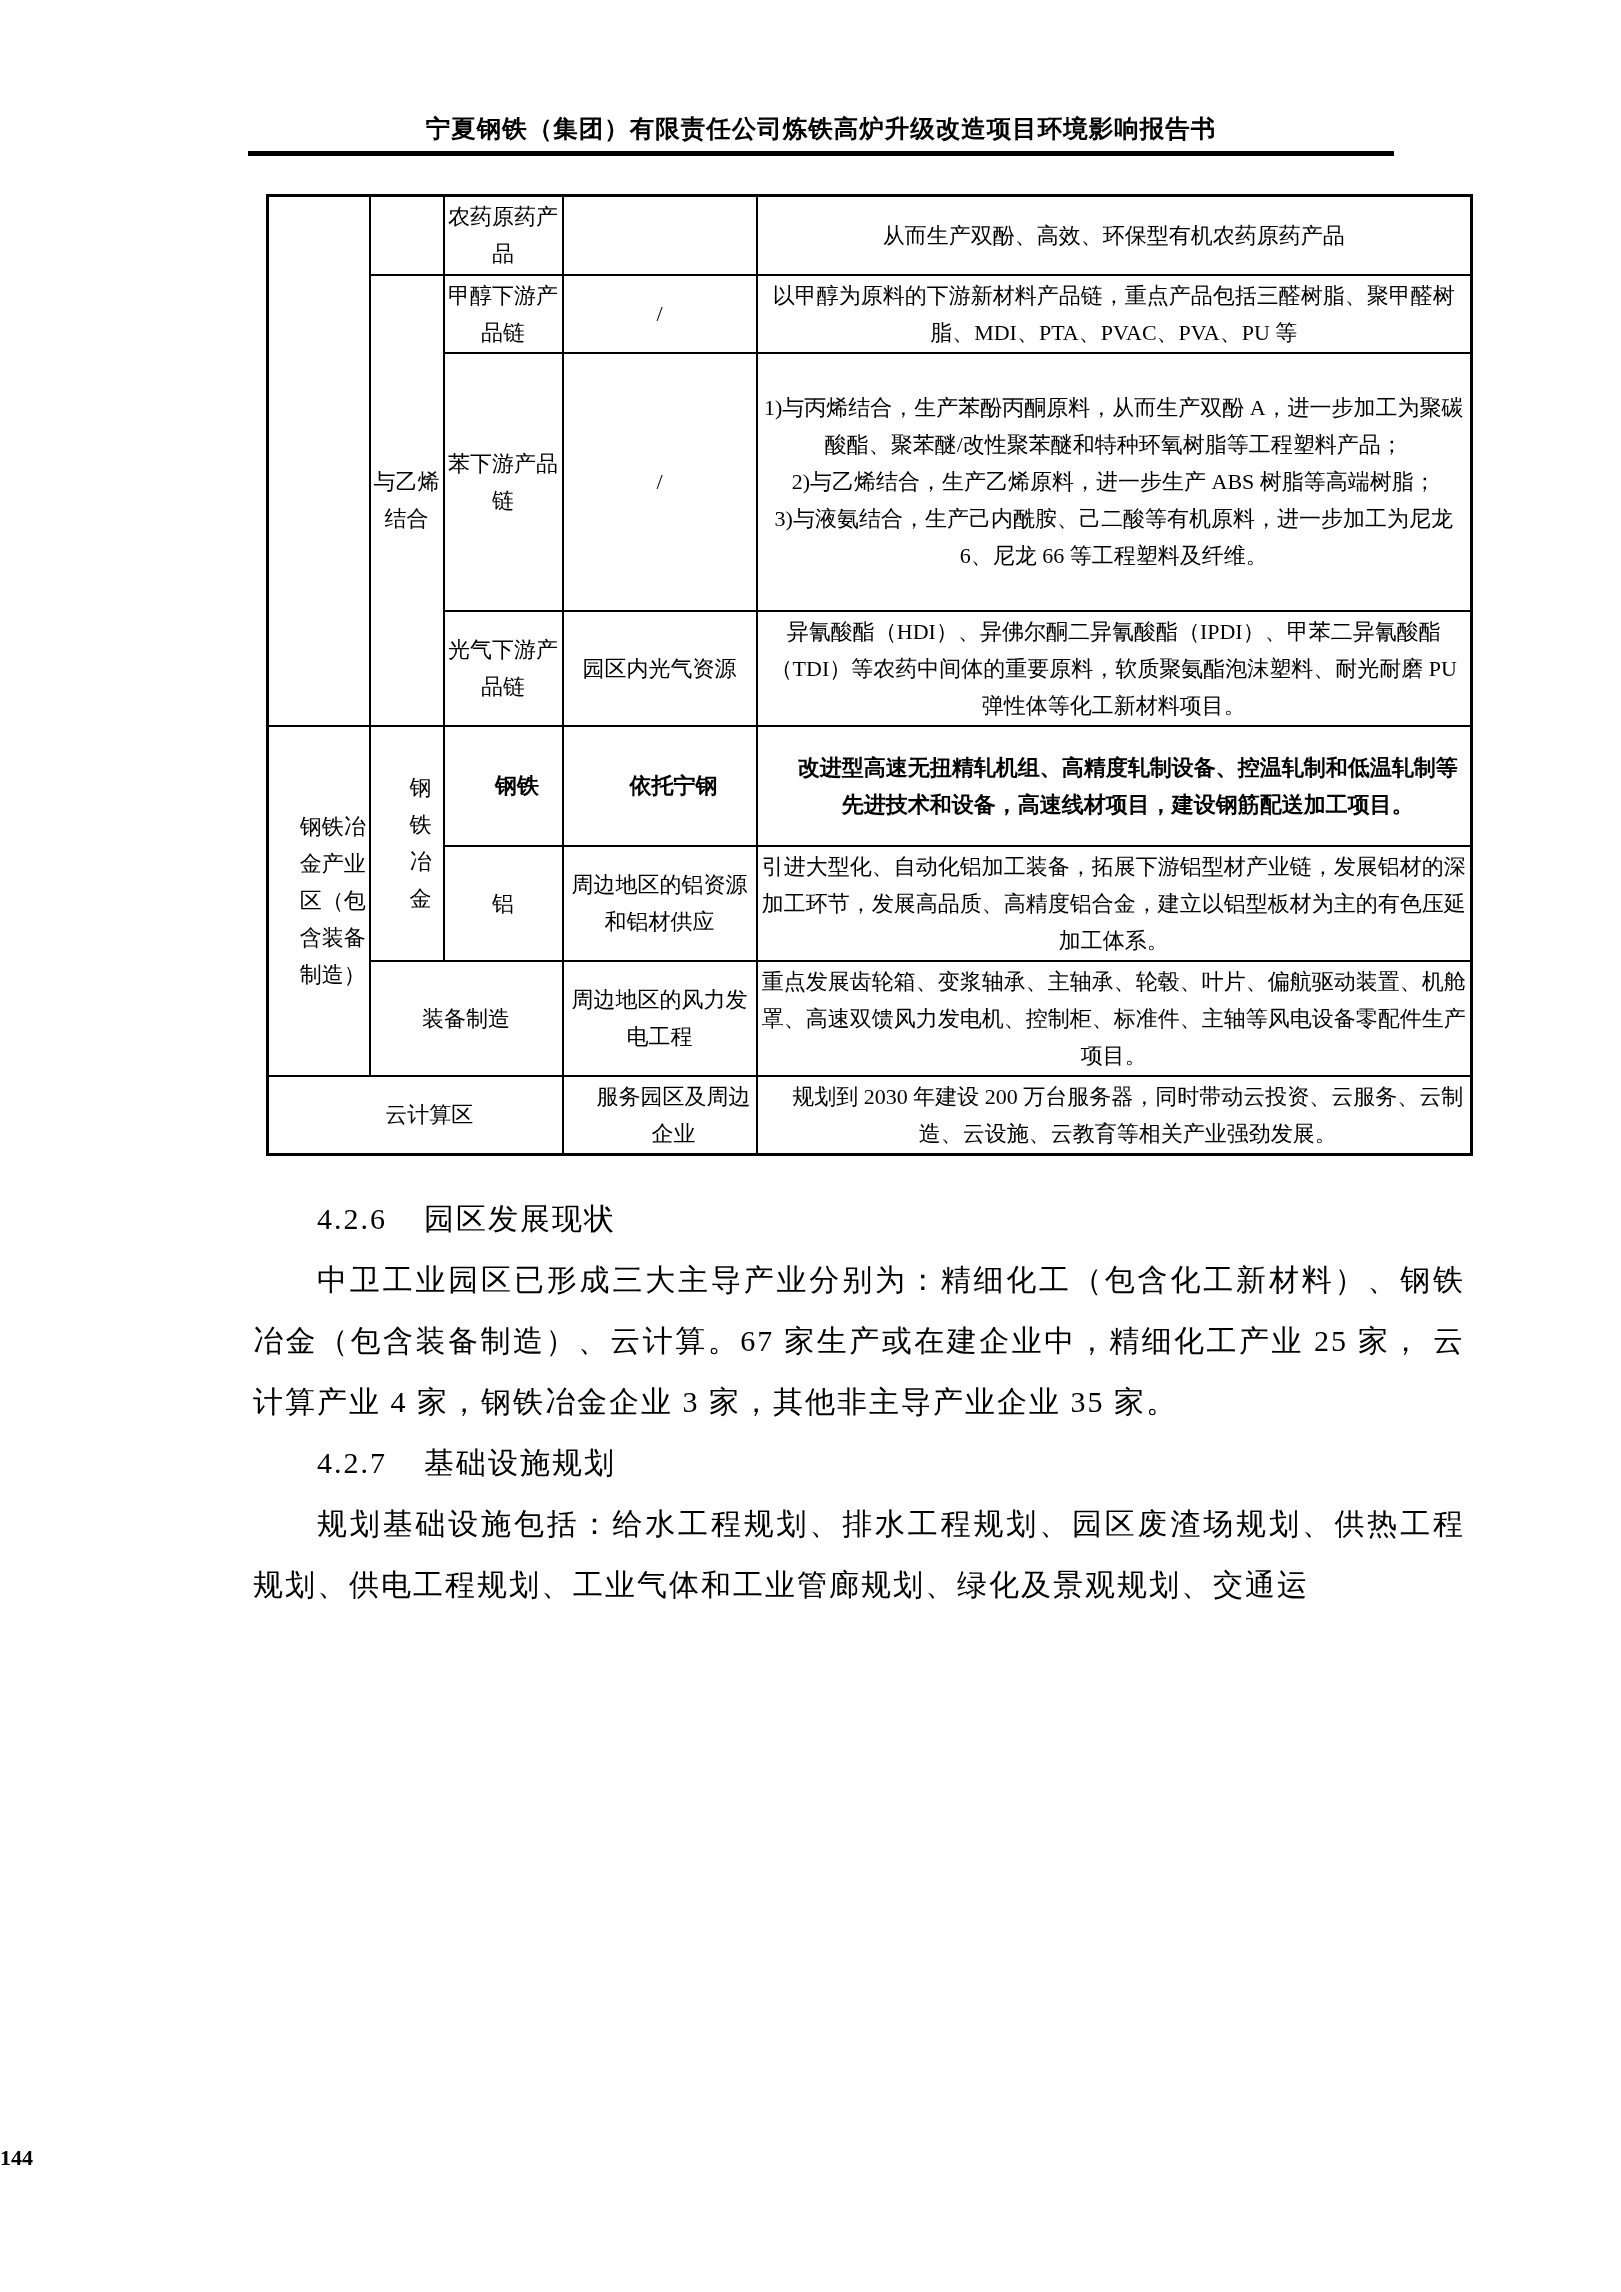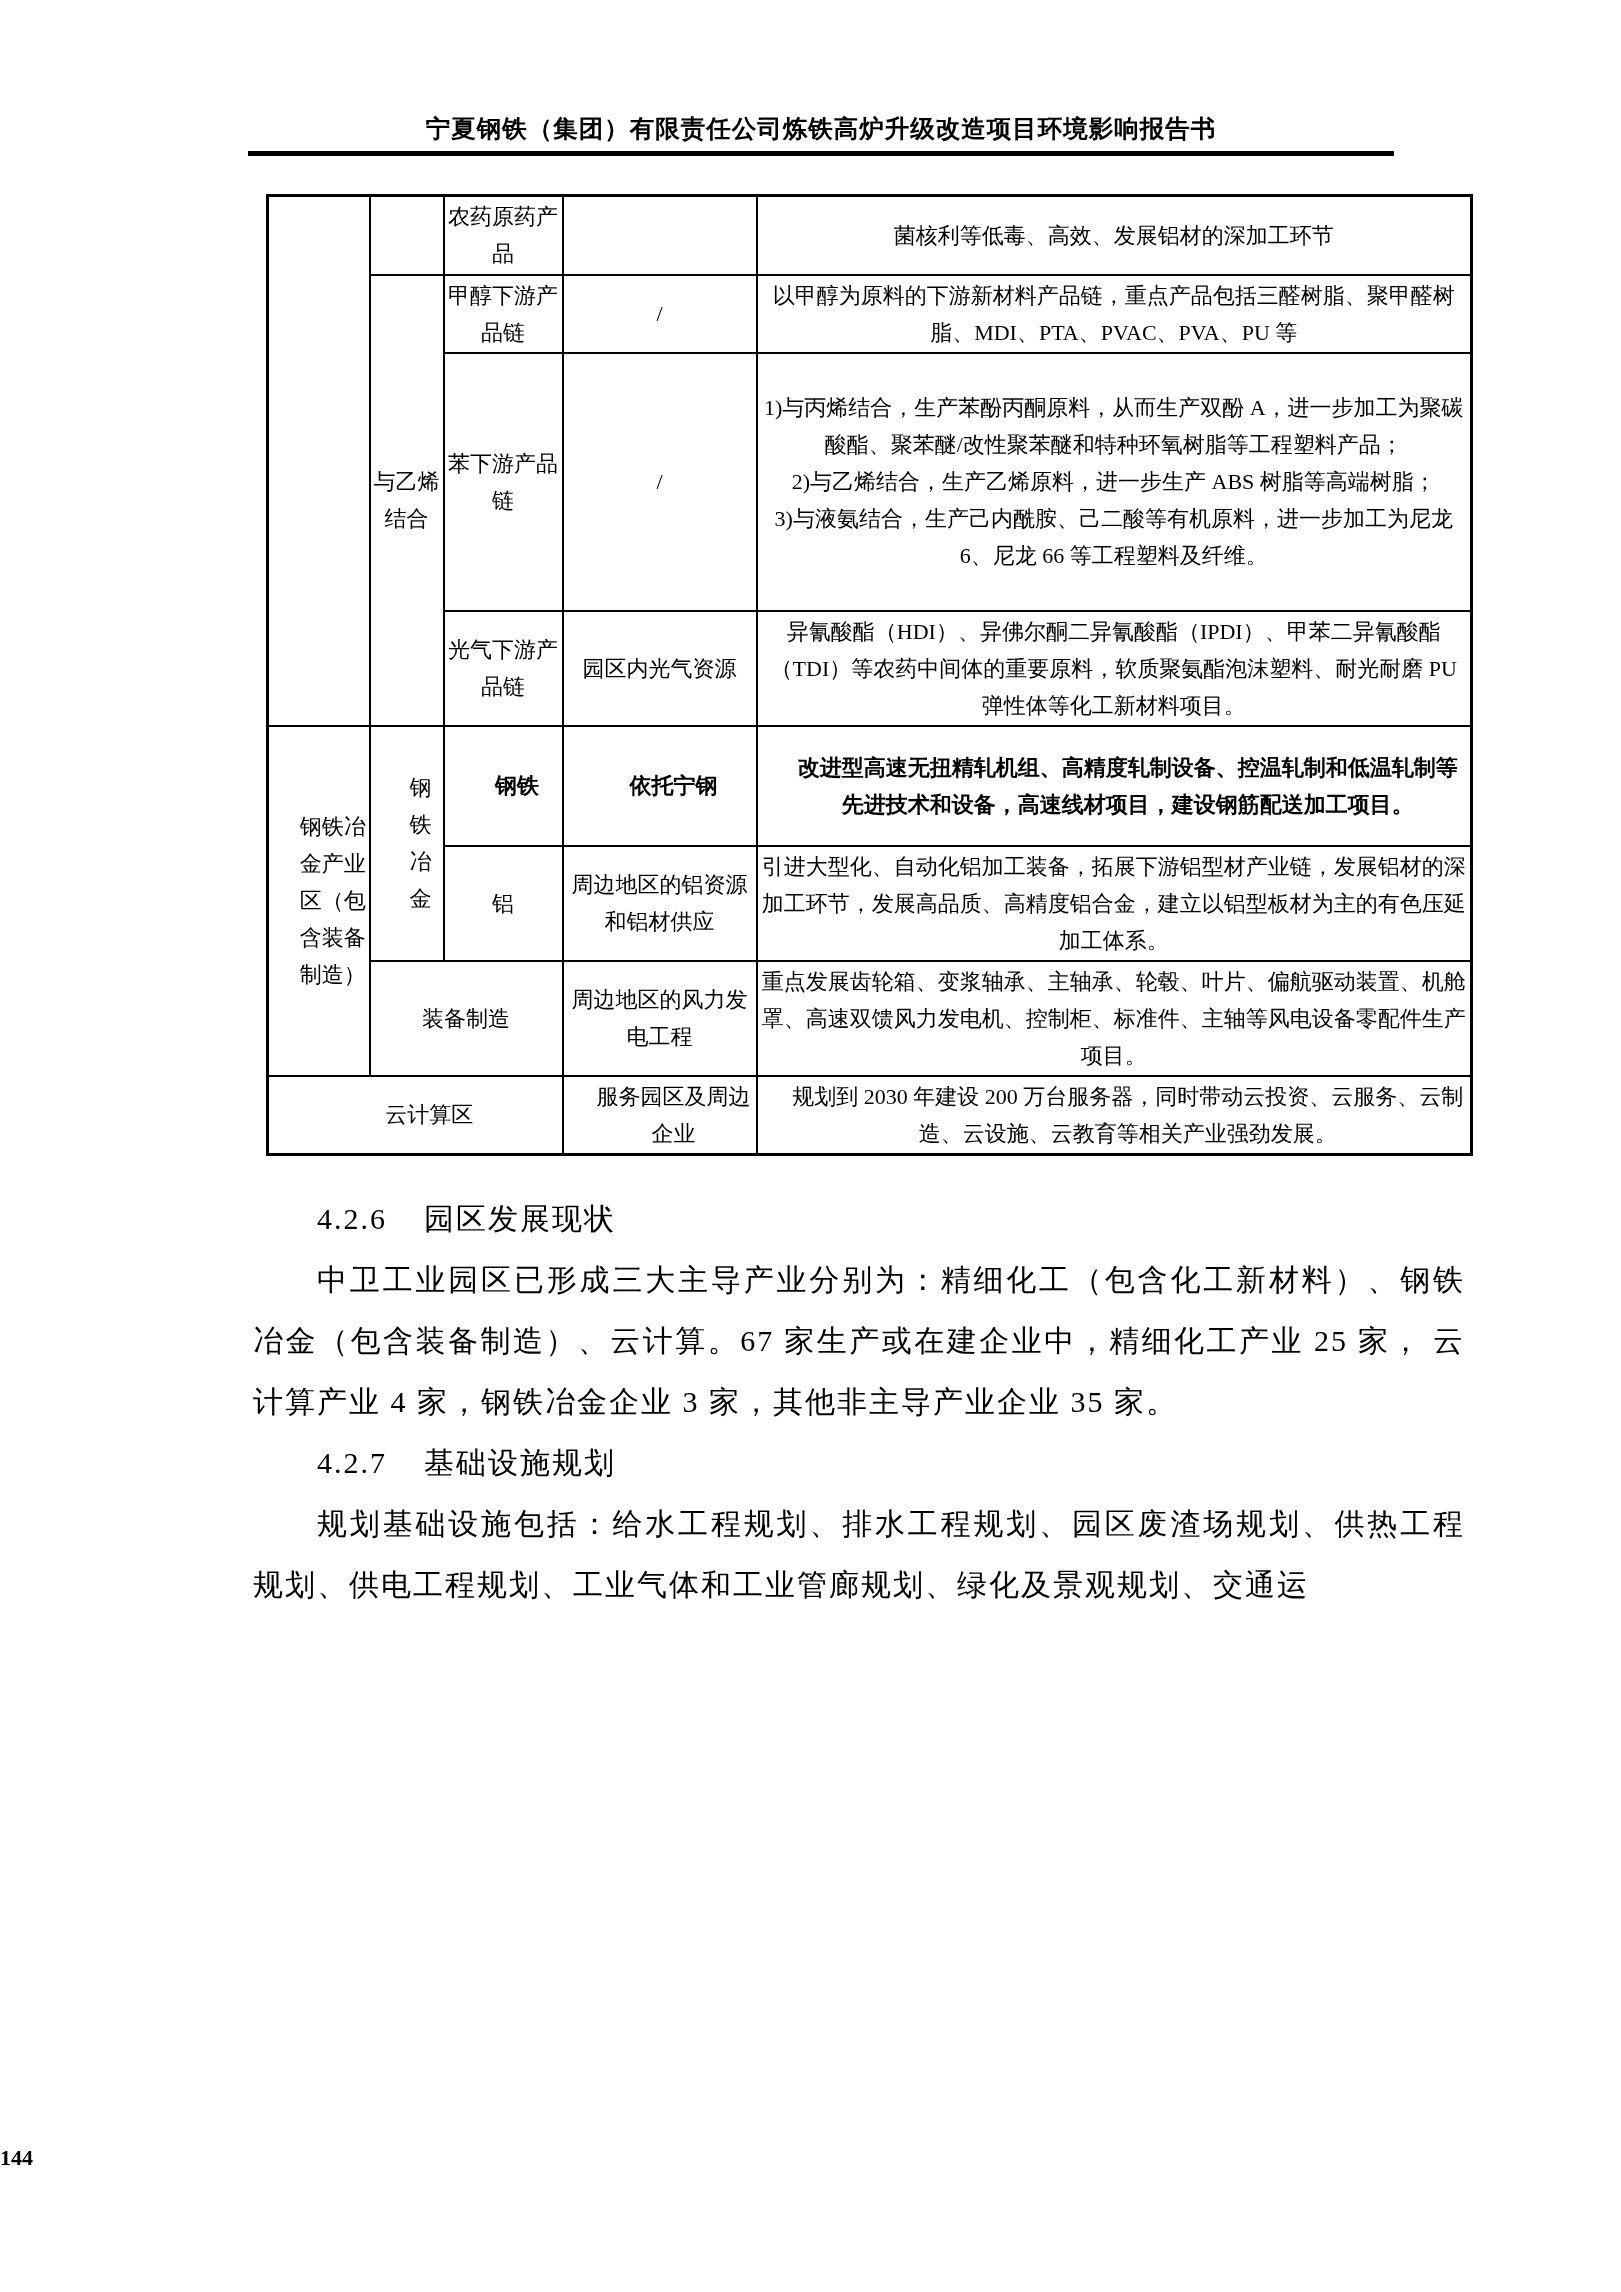--- a/index.html
+++ b/index.html
@@ -98,21 +98,21 @@
       <col class="c3">
       <col class="c4">
       <col class="c5">
   </colgroup>
   <tbody>
       <tr style="height:79px;">
     <td rowspan="4"></td>
     <td></td>
     <td>农药原药产品</td>
     <td></td>
-    <td class="desc">菌核利等低毒、高效、发展铝材的深加工环节</td>
+    <td class="desc">从而生产双酚、高效、环保型有机农药原药产品</td>
   </tr>
   <tr style="height:78px;">
     <td rowspan="3">与乙烯结合</td>
     <td>甲醇下游产品链</td>
     <td>/</td>
     <td class="desc">以甲醇为原料的下游新材料产品链，重点产品包括三醛树脂、聚甲醛树脂、MDI、PTA、PVAC、PVA、PU 等</td>
   </tr>
   <tr style="height:258px;">
     <td>苯下游产品链</td>
     <td>/</td>

